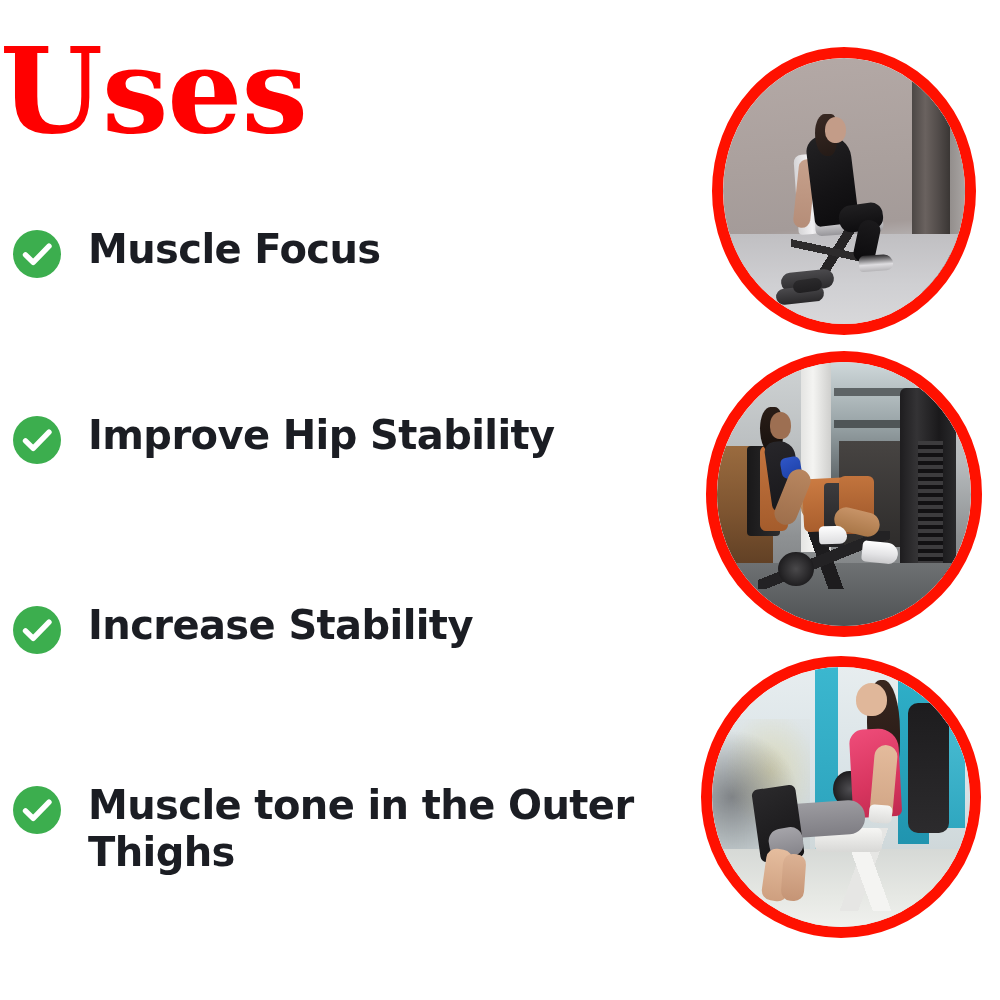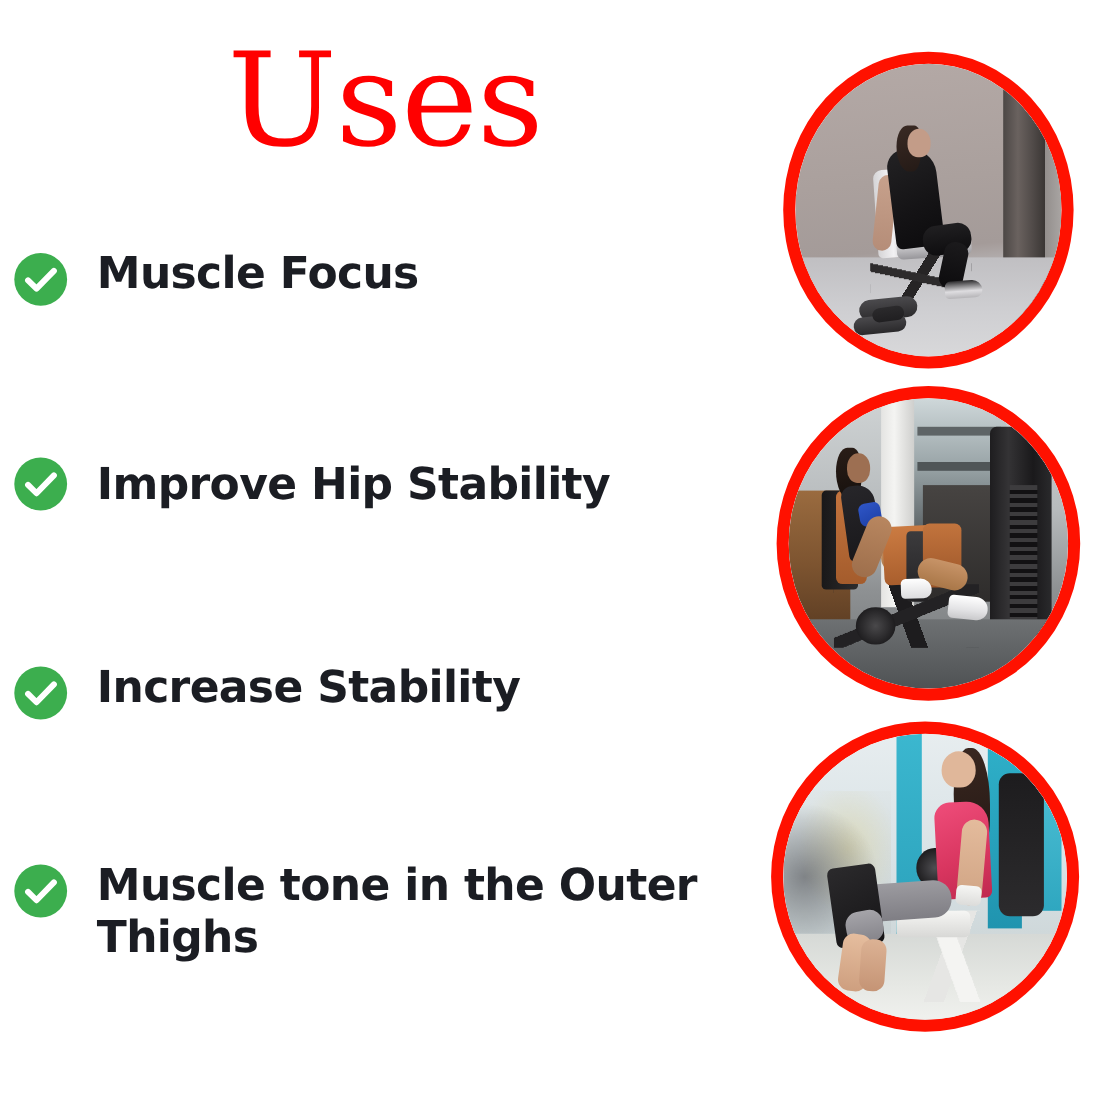--- a/index.html
+++ b/index.html
@@ -19,23 +19,22 @@
     height: 1000px;
     background: #ffffff;
   }
 
   
   .title {
     position: absolute;
     left: 0;
     top: 32px;
     width: 700px;
-    text-align: center;
     font-family: "DejaVu Serif", "Liberation Serif", serif;
-    font-weight: normal;
+    font-weight: bold;
     font-size: 118px;
     line-height: 1.0;
     color: #ff0000;
     letter-spacing: -1px;
     white-space: nowrap;
   }
 
   
   .bullet-list {
     position: absolute;
@@ -45,21 +44,21 @@
   }
   .bullet-row {
     position: absolute;
     left: 12px;
     display: flex;
     align-items: flex-start;
     width: 680px;
     margin-top: 16px;
   }
   .bullet-row.r0 { top: 14px; }
-  .bullet-row.r1 { top: 200px; align-items: flex-end; }
+  .bullet-row.r1 { top: 200px; }
   .bullet-row.r2 { top: 390px; }
   .bullet-row.r3 { top: 570px; }
 
   .check-icon {
     flex: 0 0 auto;
     width: 50px;
     height: 50px;
     margin-top: 3px;
     margin-right: 26px;
     display: block;

